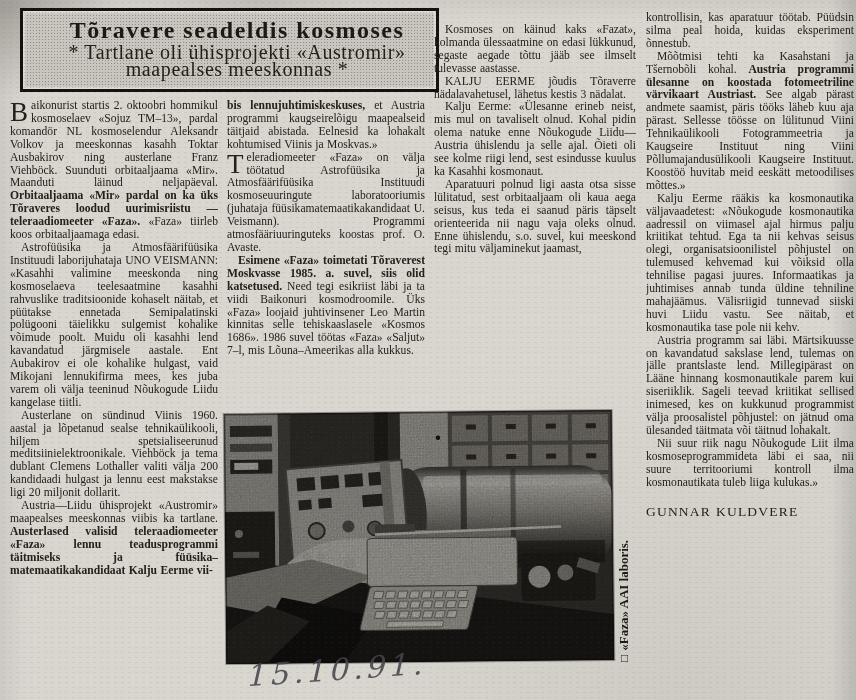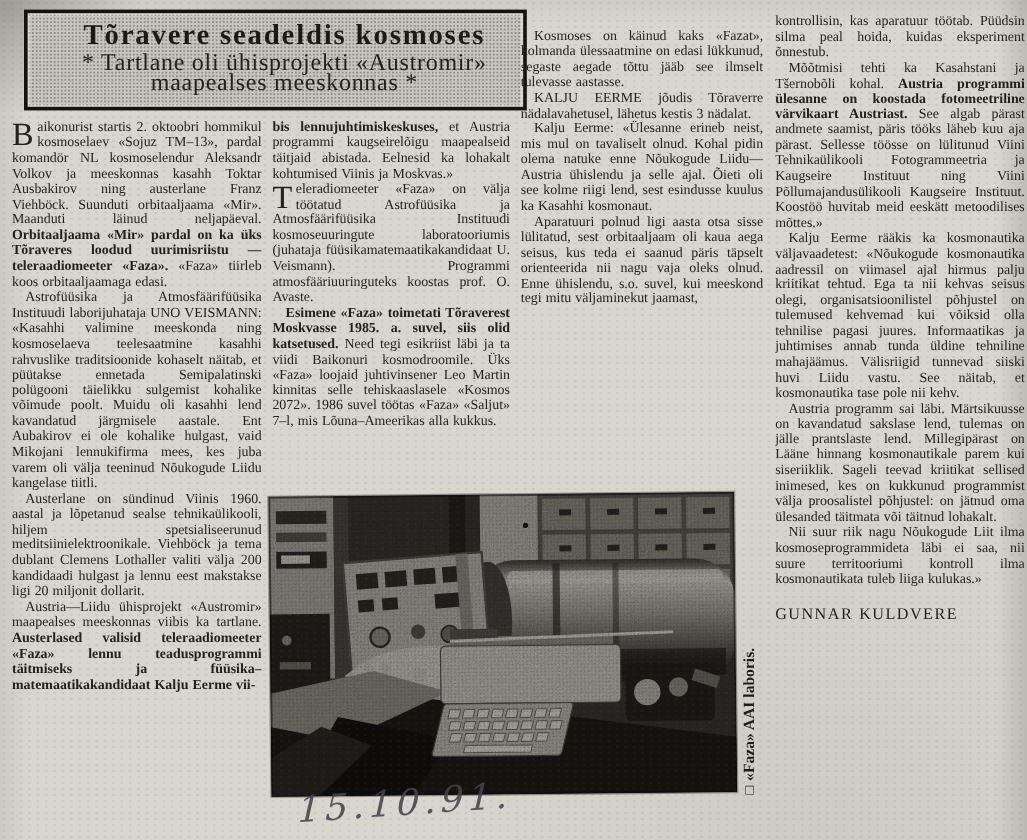--- a/index.html
+++ b/index.html
@@ -74,21 +74,21 @@
   <div class="col col1">
     <p><span class="dropcap">B</span><span>aikonurist startis 2. oktoobri hommikul kosmoselaev «Sojuz TM–13», pardal komandör NL kosmoselendur Aleksandr Volkov ja meeskonnas kasahh Toktar Ausbakirov ning austerlane Franz Viehböck. Suunduti orbitaaljaama «Mir». Maanduti läinud neljapäeval. </span><b>Orbitaaljaama «Mir» pardal on ka üks Tõraveres loodud uurimisriistu — teleraadiomeeter «Faza».</b><span> «Faza» tiirleb koos orbitaaljaamaga edasi.</span></p>
     <p class="indent">Astrofüüsika ja Atmosfäärifüüsika Instituudi laborijuhataja UNO VEISMANN: «Kasahhi valimine meeskonda ning kosmoselaeva teelesaatmine kasahhi rahvuslike traditsioonide kohaselt näitab, et püütakse ennetada Semipalatinski polügooni täielikku sulgemist kohalike võimude poolt. Muidu oli kasahhi lend kavandatud järgmisele aastale. Ent Aubakirov ei ole kohalike hulgast, vaid Mikojani lennukifirma mees, kes juba varem oli välja teeninud Nõukogude Liidu kangelase tiitli.</p>
     <p class="indent">Austerlane on sündinud Viinis 1960. aastal ja lõpetanud sealse tehnikaülikooli, hiljem spetsialiseerunud meditsiinielektroonikale. Viehböck ja tema dublant Clemens Lothaller valiti välja 200 kandidaadi hulgast ja lennu eest makstakse ligi 20 miljonit dollarit.</p>
     <p class="indent"><span>Austria—Liidu ühisprojekt «Austromir» maapealses meeskonnas viibis ka tartlane. </span><b>Austerlased valisid teleraadiomeeter «Faza» lennu teadusprogrammi täitmiseks ja füüsika–matemaatikakandidaat Kalju Eerme vii-</b></p>
   </div>
 
   <div class="col col2">
     <p><b>bis lennujuhtimiskeskuses,</b><span> et Austria programmi kaugseirelõigu maapealseid täitjaid abistada. Eelnesid ka lohakalt kohtumised Viinis ja Moskvas.»</span></p>
     <p><span class="dropcap">T</span><span>eleradiomeeter «Faza» on välja töötatud Astrofüüsika ja Atmosfäärifüüsika Instituudi kosmoseuuringute laboratooriumis (juhataja füüsikamatemaatikakandidaat U. Veismann). Programmi atmosfääriuuringuteks koostas prof. O. Avaste.</span></p>
-    <p class="indent"><b>Esimene «Faza» toimetati Tõraverest Moskvasse 1985. a. suvel, siis olid katsetused.</b><span> Need tegi esikriist läbi ja ta viidi Baikonuri kosmodroomile. Üks «Faza» loojaid juhtivinsener Leo Martin kinnitas selle tehiskaaslasele «Kosmos 2072». 1986 suvel töötas «Faza» «Saljut» 7–l, mis Lõuna–Ameerikas alla kukkus.</span></p>
+    <p class="indent"><b>Esimene «Faza» toimetati Tõraverest Moskvasse 1985. a. suvel, siis olid katsetused.</b><span> Need tegi esikriist läbi ja ta viidi Baikonuri kosmodroomile. Üks «Faza» loojaid juhtivinsener Leo Martin kinnitas selle tehiskaaslasele «Kosmos 1686». 1986 suvel töötas «Faza» «Saljut» 7–l, mis Lõuna–Ameerikas alla kukkus.</span></p>
   </div>
 
   <div class="col col3">
     <p class="indent">Kosmoses on käinud kaks «Fazat», kolmanda ülessaatmine on edasi lükkunud, segaste aegade tõttu jääb see ilmselt tulevasse aastasse.</p>
     <p class="indent">KALJU EERME jõudis Tõraverre nädalavahetusel, lähetus kestis 3 nädalat.</p>
     <p class="indent">Kalju Eerme: «Ülesanne erineb neist, mis mul on tavaliselt olnud. Kohal pidin olema natuke enne Nõukogude Liidu—Austria ühislendu ja selle ajal. Õieti oli see kolme riigi lend, sest esindusse kuulus ka Kasahhi kosmonaut.</p>
     <p class="indent">Aparatuuri polnud ligi aasta otsa sisse lülitatud, sest orbitaaljaam oli kaua aega seisus, kus teda ei saanud päris täpselt orienteerida nii nagu vaja oleks olnud. Enne ühislendu, s.o. suvel, kui meeskond tegi mitu väljaminekut jaamast,</p>
   </div>
 
   <div class="col col4">

